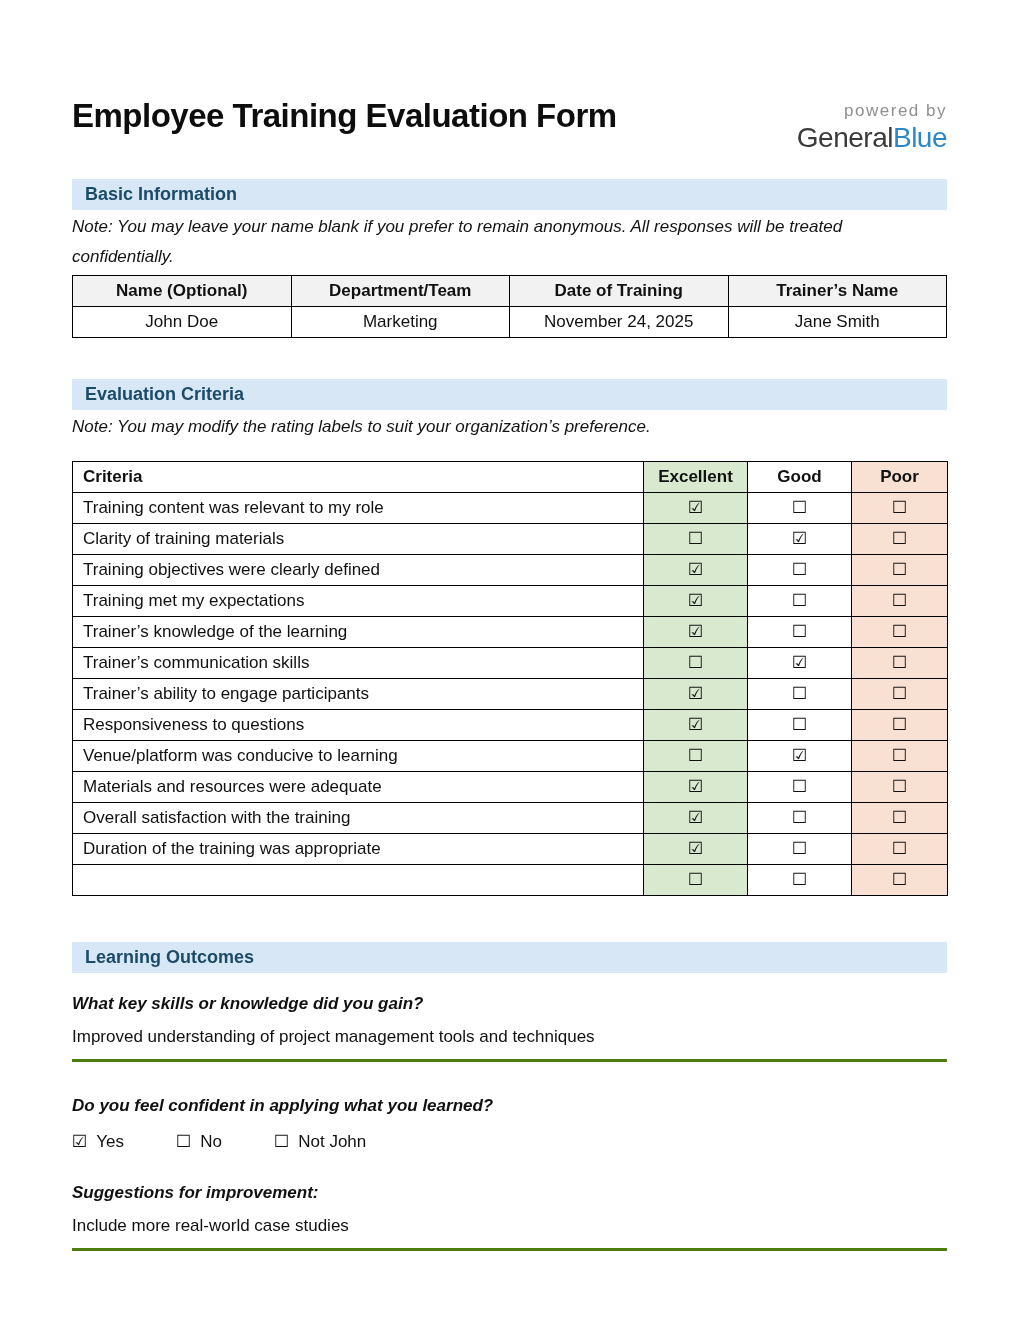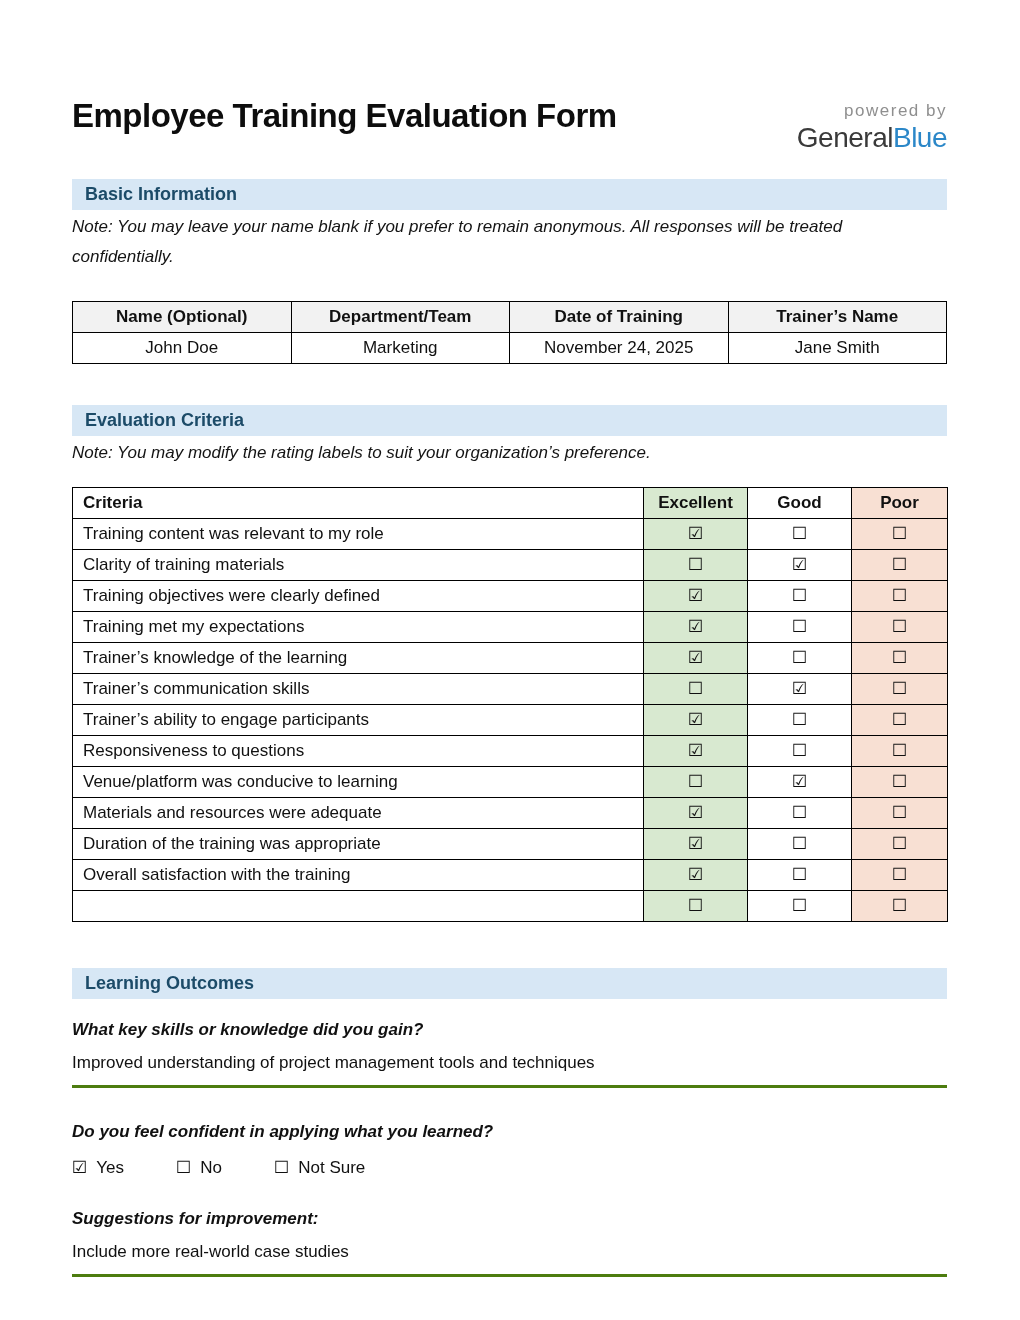--- a/index.html
+++ b/index.html
@@ -56,21 +56,21 @@
   .note {
     font-style: italic; font-size: 17px; line-height: 1.75;
     margin-top: 2px; color: #141414;
   }
 
   
   table { border-collapse: collapse; width: 100%; font-size: 17px; table-layout: fixed; }
   th, td { border: 1px solid #000; height: 31px; text-align: center; vertical-align: middle; }
   th { font-weight: bold; }
 
-  .info-table { margin-top: 29px; }
+  .info-table { margin-top: 3px; }
   .info-table th { background: var(--table-header-bg); }
 
   .criteria-table { margin-top: 19px; }
   .criteria-table col.c-label { width: 571px; }
   .criteria-table col.c-exc   { width: 104px; background: var(--excellent-bg); }
   .criteria-table col.c-good  { width: 104px; }
   .criteria-table col.c-poor  { width: 96px;  background: var(--poor-bg); }
   .criteria-table th.label-h, .criteria-table td.label { text-align: left; padding-left: 10px; }
   .cb { font-family: "DejaVu Sans", sans-serif; font-size: 17px; line-height: 1; }
 
@@ -197,27 +197,27 @@
           <td><span class="cb">☑</span></td>
           <td><span class="cb">☐</span></td>
         </tr>
         <tr>
           <td class="label">Materials and resources were adequate</td>
           <td><span class="cb">☑</span></td>
           <td><span class="cb">☐</span></td>
           <td><span class="cb">☐</span></td>
         </tr>
         <tr>
+          <td class="label">Overall satisfaction with the training</td>
+          <td><span class="cb">☑</span></td>
+          <td><span class="cb">☐</span></td>
+          <td><span class="cb">☐</span></td>
+        </tr>
+        <tr>
           <td class="label">Duration of the training was appropriate</td>
-          <td><span class="cb">☑</span></td>
-          <td><span class="cb">☐</span></td>
-          <td><span class="cb">☐</span></td>
-        </tr>
-        <tr>
-          <td class="label">Overall satisfaction with the training</td>
           <td><span class="cb">☑</span></td>
           <td><span class="cb">☐</span></td>
           <td><span class="cb">☐</span></td>
         </tr>
         <tr>
           <td class="label"></td>
           <td><span class="cb">☐</span></td>
           <td><span class="cb">☐</span></td>
           <td><span class="cb">☐</span></td>
         </tr>
@@ -234,20 +234,20 @@
       <span class="option">
         <span class="cb">☑</span>
         <span>Yes</span>
       </span>
       <span class="option">
         <span class="cb">☐</span>
         <span>No</span>
       </span>
       <span class="option">
         <span class="cb">☐</span>
-        <span>Not Sure</span>
+        <span>Not John</span>
       </span>
     </div>
 
   <p class="question q3">Suggestions for improvement:</p>
   <div class="answer">Include more real-world case studies</div>
 
 </div>
 
 </body></html>

